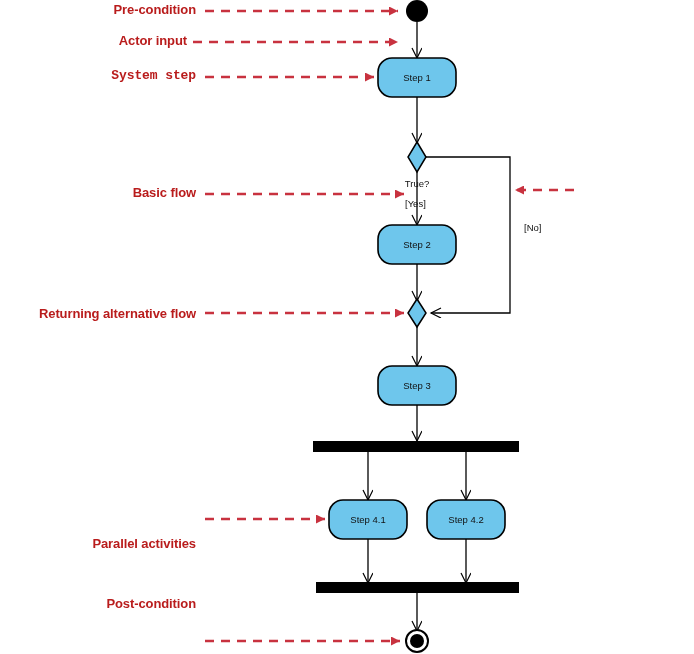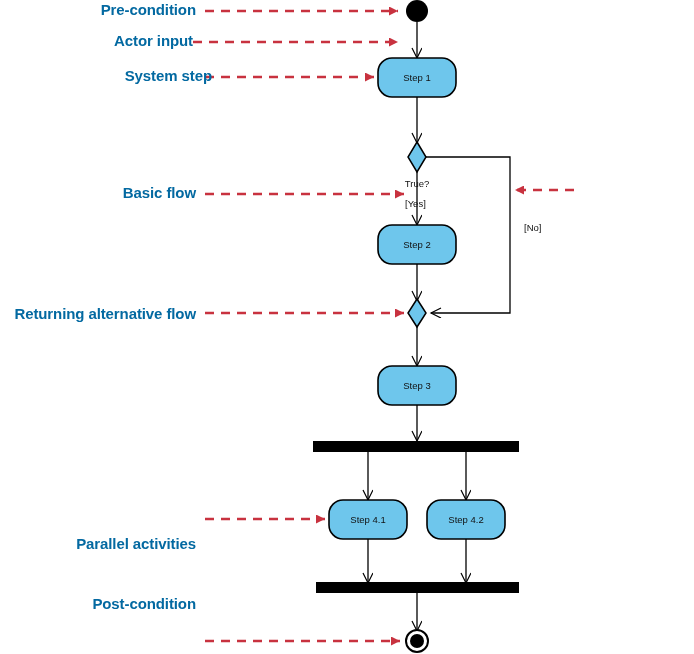--- a/index.html
+++ b/index.html
@@ -19,24 +19,24 @@
   }
   #diagram-svg {
     position: absolute;
     left: 0;
     top: 0;
     width: 694px;
     height: 654px;
   }
   .annot-label {
     position: absolute;
-    color: #0369a1;
+    color: #b91c1c;
     font-family: "Liberation Sans", sans-serif;
     font-weight: bold;
-    font-size: 15px;
+    font-size: 13px;
     line-height: 15px;
     white-space: pre-line;
     letter-spacing: -0.1px;
   }
   .annot-right {
     text-align: right;
   }
   .annot-left {
     text-align: left;
   }
@@ -153,23 +153,23 @@
       <line x1="205" y1="519" x2="325" y2="519" stroke="#c8323f" stroke-width="2.6" stroke-dasharray="9,7" marker-end="url(#arrowRed)"></line>
 
       <line x1="205" y1="641" x2="400" y2="641" stroke="#c8323f" stroke-width="2.6" stroke-dasharray="9,7" marker-end="url(#arrowRed)"></line>
 
       <line x1="574" y1="190" x2="515" y2="190" stroke="#c8323f" stroke-width="2.6" stroke-dasharray="9,7" marker-end="url(#arrowRed)"></line>
     </g>
   </svg>
 
   <div class="annot-label annot-right" style="left:0; top:2px; width:196px;">Pre-condition</div>
 
-  <div class="annot-label annot-right" style="left:9px; top:33px; width:184px;">Actor input</div>
+  <div class="annot-label annot-right" style="left:3px; top:33px; width:184px;">Actor input</div>
 
-  <div class="annot-label annot-right" style="left:16px; top:68px; width:196px;">System step</div>
+  <div class="annot-label annot-right" style="left:0; top:68px; width:196px;font-family:Liberation Mono, monospace;">System step</div>
 
   <div class="annot-label annot-right" style="left:0; top:306px; width:196px;">Returning alternative flow</div>
 
   <div class="annot-label annot-right" style="left:0; top:185px; width:196px;">Basic flow</div>
 
   <div class="annot-label annot-right" style="left:0; top:536px; width:196px;">Parallel activities</div>
 
   <div class="annot-label annot-right" style="left:0; top:596px; width:196px;">Post-condition</div>
 
 

